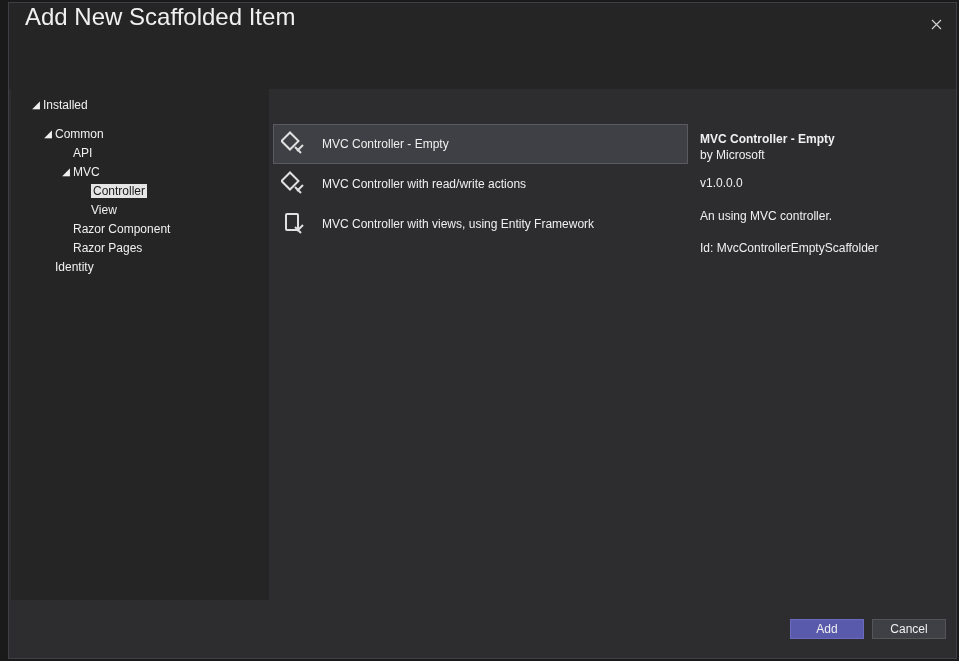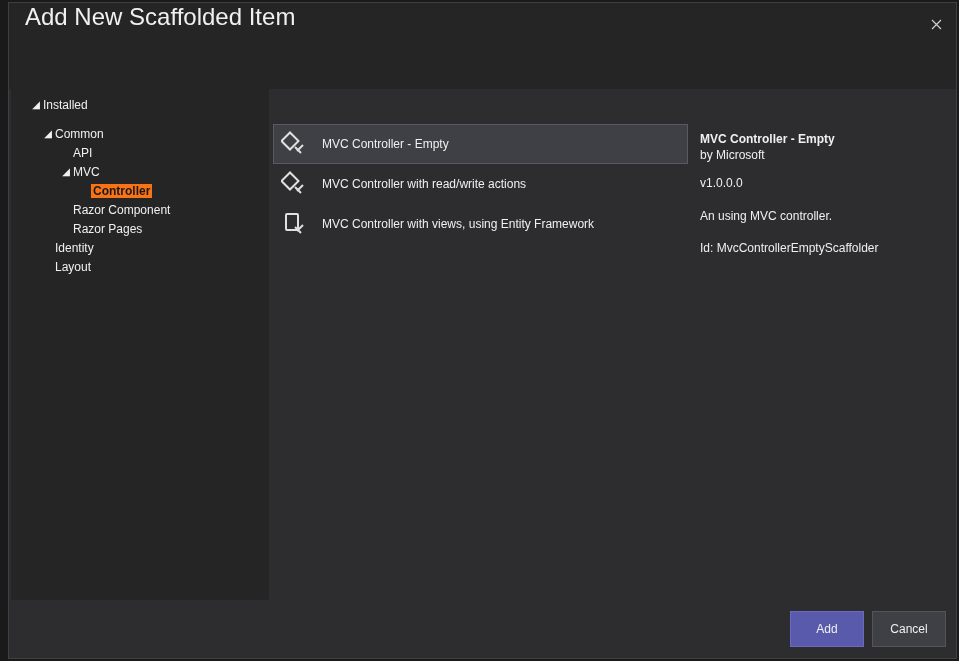--- a/index.html
+++ b/index.html
@@ -71,24 +71,23 @@
       height: 19px;
       cursor: pointer;
       white-space: nowrap;
     }
     .tree-arrow {
       width: 14px;
       font-size: 10px;
       text-align: center;
     }
     .tree-item.selected .tree-label {
-      background: #f97316;
+      background: #e5e5e5;
       color: #1a1a1a;
       padding: 0 2px;
-      font-weight: bold;
     }
     .list-panel {
       flex: 1;
       background: #2d2d30;
       padding: 35px 0 0 0;
     }
     .list-item {
       display: flex;
       align-items: center;
       height: 40px;
@@ -129,21 +128,21 @@
       height: 58px;
       background: #2d2d30;
       display: flex;
       justify-content: flex-end;
       align-items: center;
       padding: 0 10px 0 0;
       gap: 8px;
     }
     .btn {
       min-width: 74px;
-      height: 36px;
+      height: 20px;
       background: #3f3f46;
       color: #f0f0f0;
       border: 1px solid #555558;
       font-size: 12px;
       cursor: pointer;
       display: flex;
       align-items: center;
       justify-content: center;
     }
     .btn.primary {
@@ -181,31 +180,31 @@
       <div class="tree-item" style="padding-left:62px">
         <span class="tree-label">API</span>
       </div>
       <div class="tree-item" style="padding-left:48px">
         <span class="tree-arrow">◢</span>
         <span class="tree-label">MVC</span>
       </div>
       <div class="tree-item selected" style="padding-left:80px">
         <span class="tree-label">Controller</span>
       </div>
+      <div class="tree-item" style="padding-left:80px">
+        <span class="tree-label">View</span>
+      </div>
       <div class="tree-item" style="padding-left:62px">
         <span class="tree-label">Razor Component</span>
       </div>
       <div class="tree-item" style="padding-left:62px">
         <span class="tree-label">Razor Pages</span>
       </div>
       <div class="tree-item" style="padding-left:44px">
         <span class="tree-label">Identity</span>
-      </div>
-      <div class="tree-item" style="padding-left:44px">
-        <span class="tree-label">Layout</span>
       </div>
     </div>
 
     <div class="list-panel">
       <div class="list-item selected">
         <span class="list-icon">
           <svg width="26" height="26" viewBox="0 0 26 26">
             <rect x="3" y="4" width="12" height="12" fill="none" stroke="#e0e0e0" stroke-width="2" transform="rotate(45 9 10)"></rect>
             <path d="M14 16 L20 22 M16 20 L22 14" stroke="#e0e0e0" stroke-width="2" fill="none"></path>
           </svg>

